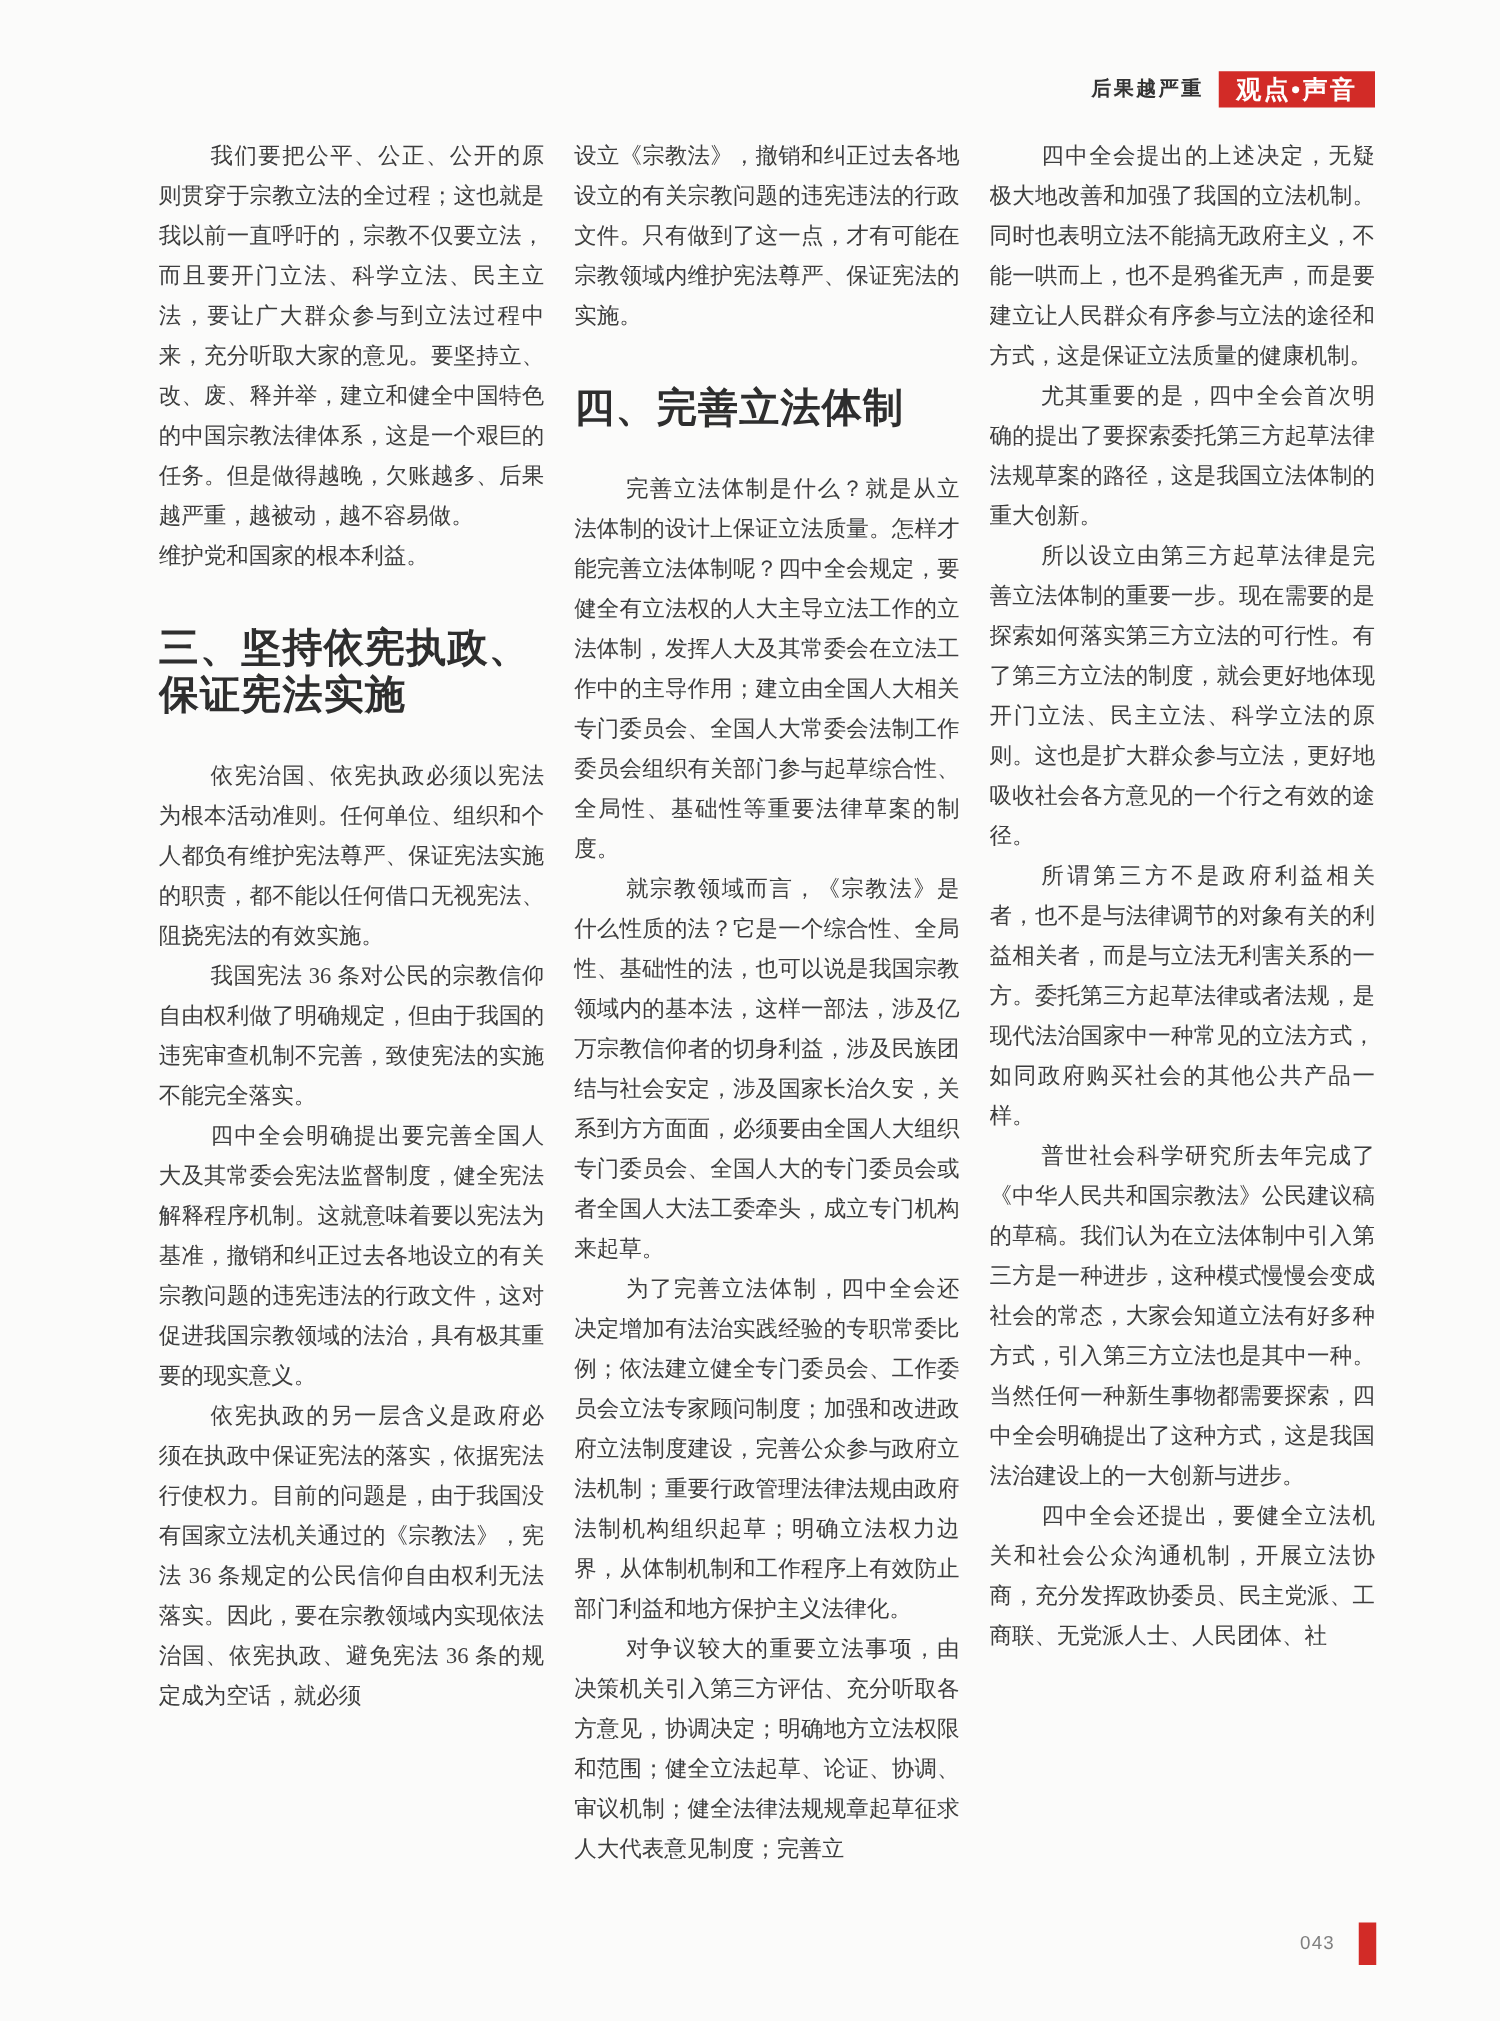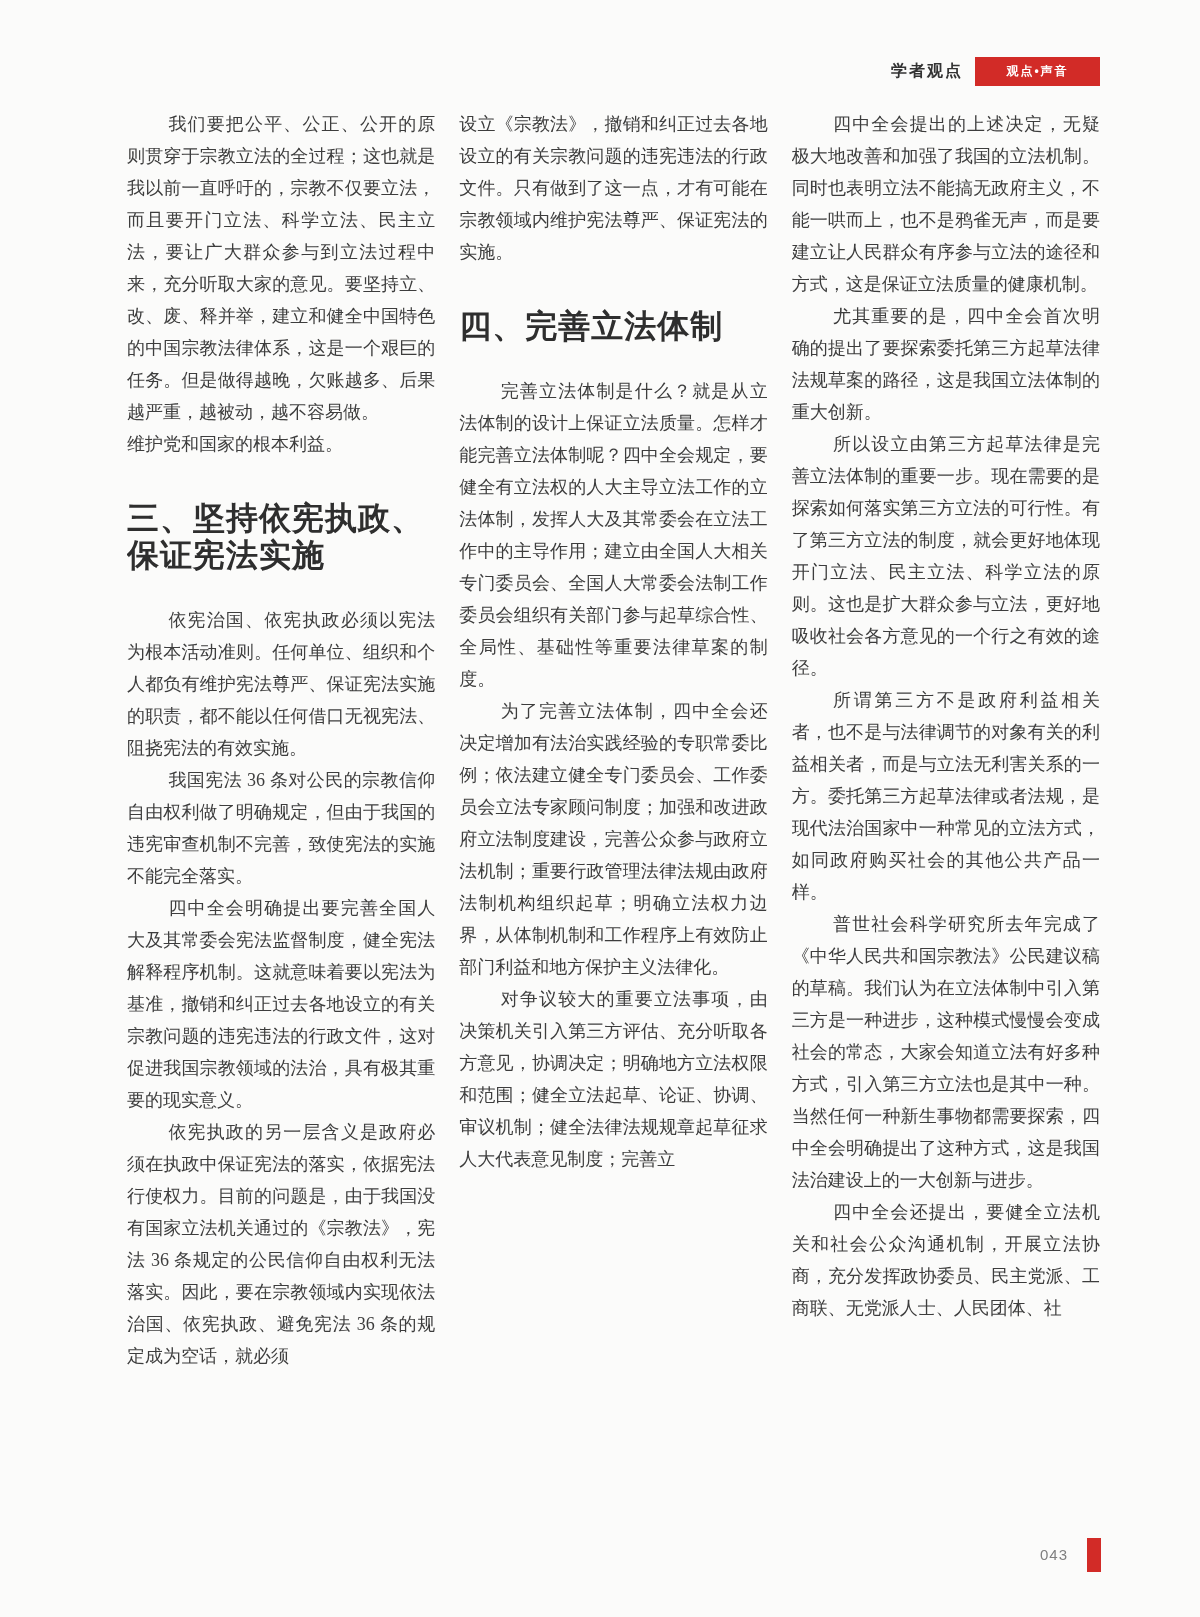--- a/index.html
+++ b/index.html
@@ -39,21 +39,21 @@
   }
   .section-badge{
     display:inline-flex;
     align-items:center;
     justify-content:center;
     min-width:125px;
     height:29px;
     padding:0 0;
     background:var(--accent);
     color:#ffffff;
-    font-size:12px;
+    font-size:20px;
     font-weight:600;
     letter-spacing:2px;
   }
 
   
   .columns{
     position:absolute;
     left:127px;
     top:108px;
     width:973px;
@@ -107,38 +107,39 @@
     height:34px;
     background:var(--accent);
   }
 </style>
 </head>
 <body>
 
 <div class="page">
 
   <header class="page-header">
-    <span class="section-label">学者观点</span>
+    <span class="section-label">后果越严重</span>
     <span class="section-badge">观点•声音</span>
   </header>
 
   <main class="columns" id="columns">
       <div class="column">
         <p class="para indent">我们要把公平、公正、公开的原则贯穿于宗教立法的全过程；这也就是我以前一直呼吁的，宗教不仅要立法，而且要开门立法、科学立法、民主立法，要让广大群众参与到立法过程中来，充分听取大家的意见。要坚持立、改、废、释并举，建立和健全中国特色的中国宗教法律体系，这是一个艰巨的任务。但是做得越晚，欠账越多、后果越严重，越被动，越不容易做。</p>
         <p class="para">维护党和国家的根本利益。</p>
         <h2 class="col-heading">三、坚持依宪执政、保证宪法实施</h2>
         <p class="para indent">依宪治国、依宪执政必须以宪法为根本活动准则。任何单位、组织和个人都负有维护宪法尊严、保证宪法实施的职责，都不能以任何借口无视宪法、阻挠宪法的有效实施。</p>
         <p class="para indent">我国宪法 36 条对公民的宗教信仰自由权利做了明确规定，但由于我国的违宪审查机制不完善，致使宪法的实施不能完全落实。</p>
         <p class="para indent">四中全会明确提出要完善全国人大及其常委会宪法监督制度，健全宪法解释程序机制。这就意味着要以宪法为基准，撤销和纠正过去各地设立的有关宗教问题的违宪违法的行政文件，这对促进我国宗教领域的法治，具有极其重要的现实意义。</p>
         <p class="para indent">依宪执政的另一层含义是政府必须在执政中保证宪法的落实，依据宪法行使权力。目前的问题是，由于我国没有国家立法机关通过的《宗教法》，宪法 36 条规定的公民信仰自由权利无法落实。因此，要在宗教领域内实现依法治国、依宪执政、避免宪法 36 条的规定成为空话，就必须</p>
       </div>
       <div class="column">
         <p class="para">设立《宗教法》，撤销和纠正过去各地设立的有关宗教问题的违宪违法的行政文件。只有做到了这一点，才有可能在宗教领域内维护宪法尊严、保证宪法的实施。</p>
         <h2 class="col-heading">四、完善立法体制</h2>
         <p class="para indent">完善立法体制是什么？就是从立法体制的设计上保证立法质量。怎样才能完善立法体制呢？四中全会规定，要健全有立法权的人大主导立法工作的立法体制，发挥人大及其常委会在立法工作中的主导作用；建立由全国人大相关专门委员会、全国人大常委会法制工作委员会组织有关部门参与起草综合性、全局性、基础性等重要法律草案的制度。</p>
+        <p class="para indent">就宗教领域而言，《宗教法》是什么性质的法？它是一个综合性、全局性、基础性的法，也可以说是我国宗教领域内的基本法，这样一部法，涉及亿万宗教信仰者的切身利益，涉及民族团结与社会安定，涉及国家长治久安，关系到方方面面，必须要由全国人大组织专门委员会、全国人大的专门委员会或者全国人大法工委牵头，成立专门机构来起草。</p>
         <p class="para indent">为了完善立法体制，四中全会还决定增加有法治实践经验的专职常委比例；依法建立健全专门委员会、工作委员会立法专家顾问制度；加强和改进政府立法制度建设，完善公众参与政府立法机制；重要行政管理法律法规由政府法制机构组织起草；明确立法权力边界，从体制机制和工作程序上有效防止部门利益和地方保护主义法律化。</p>
         <p class="para indent">对争议较大的重要立法事项，由决策机关引入第三方评估、充分听取各方意见，协调决定；明确地方立法权限和范围；健全立法起草、论证、协调、审议机制；健全法律法规规章起草征求人大代表意见制度；完善立</p>
       </div>
       <div class="column">
         <p class="para indent">四中全会提出的上述决定，无疑极大地改善和加强了我国的立法机制。同时也表明立法不能搞无政府主义，不能一哄而上，也不是鸦雀无声，而是要建立让人民群众有序参与立法的途径和方式，这是保证立法质量的健康机制。</p>
         <p class="para indent">尤其重要的是，四中全会首次明确的提出了要探索委托第三方起草法律法规草案的路径，这是我国立法体制的重大创新。</p>
         <p class="para indent">所以设立由第三方起草法律是完善立法体制的重要一步。现在需要的是探索如何落实第三方立法的可行性。有了第三方立法的制度，就会更好地体现开门立法、民主立法、科学立法的原则。这也是扩大群众参与立法，更好地吸收社会各方意见的一个行之有效的途径。</p>
         <p class="para indent">所谓第三方不是政府利益相关者，也不是与法律调节的对象有关的利益相关者，而是与立法无利害关系的一方。委托第三方起草法律或者法规，是现代法治国家中一种常见的立法方式，如同政府购买社会的其他公共产品一样。</p>
         <p class="para indent">普世社会科学研究所去年完成了《中华人民共和国宗教法》公民建议稿的草稿。我们认为在立法体制中引入第三方是一种进步，这种模式慢慢会变成社会的常态，大家会知道立法有好多种方式，引入第三方立法也是其中一种。当然任何一种新生事物都需要探索，四中全会明确提出了这种方式，这是我国法治建设上的一大创新与进步。</p>
         <p class="para indent">四中全会还提出，要健全立法机关和社会公众沟通机制，开展立法协商，充分发挥政协委员、民主党派、工商联、无党派人士、人民团体、社</p>

